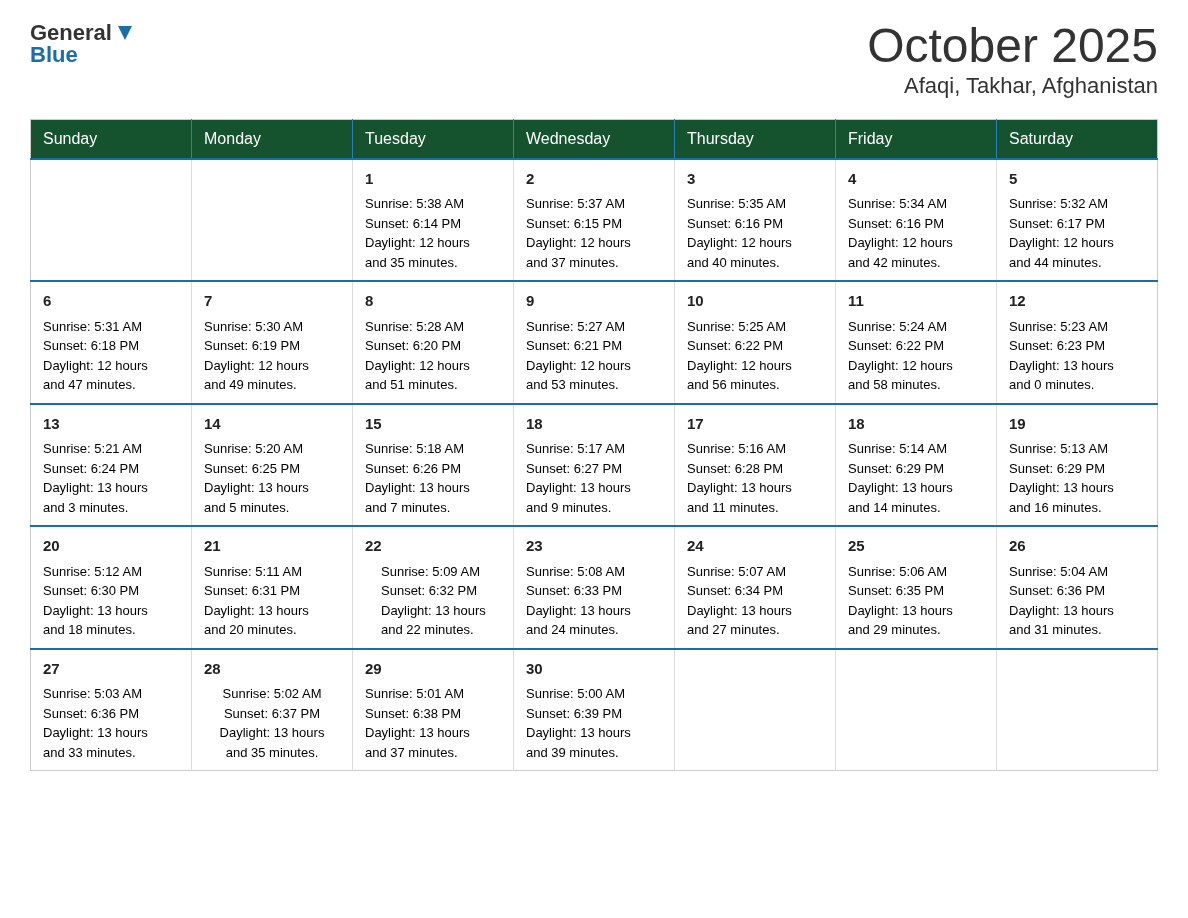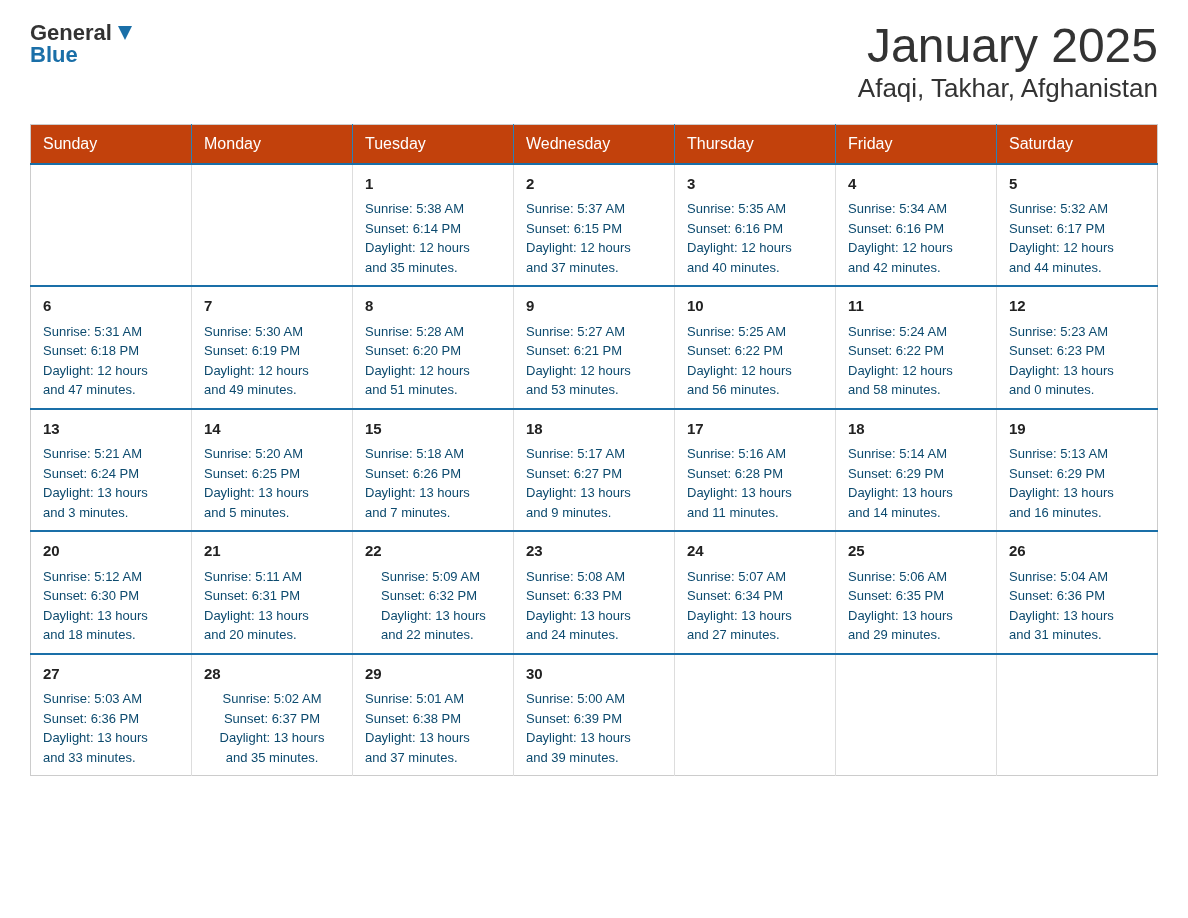--- a/index.html
+++ b/index.html
@@ -30,31 +30,31 @@
     .title-block {
       text-align: right;
     }
     .title-block h1 {
       font-size: 48px;
       font-weight: normal;
       color: #333;
       line-height: 1.1;
     }
     .title-block h2 {
-      font-size: 26px;
+      font-size: 22px;
       font-weight: normal;
       color: #333;
     }
     .calendar {
       width: 100%;
       border-collapse: collapse;
       border: 1px solid #ccc;
     }
     .calendar thead tr {
-      background-color: #c2410c;
+      background-color: #14532d;
       color: #fff;
     }
     .calendar thead th {
       padding: 10px 12px;
       font-size: 16px;
       font-weight: normal;
       text-align: left;
       border-right: 1px solid #2980b9;
     }
     .calendar thead th:last-child {
@@ -77,21 +77,21 @@
       border-right: none;
     }
     .day-number {
       font-size: 15px;
       font-weight: bold;
       display: block;
       margin-bottom: 4px;
       color: #222;
     }
     .day-info {
-      color: #0c4a6e;
+      color: #000000;
       font-size: 13px;
     }
     .empty-cell {
       background: #fff;
     }
     .logo-wrapper {
       display: flex;
       flex-direction: column;
       align-items: flex-start;
     }
@@ -107,21 +107,21 @@
   <div class="logo-wrapper">
     <div class="logo-line1">
       <span class="logo-text-general">General</span>
       <svg width="22" height="22" viewBox="0 0 22 22" style="margin-left:2px;margin-top:0px;">
         <polygon points="4,4 18,4 11,18" fill="#1a6fa8"></polygon>
       </svg>
     </div>
     <span class="logo-text-blue" style="margin-left:0px;margin-top:-4px;">Blue</span>
   </div>
   <div class="title-block">
-    <h1>January 2025</h1>
+    <h1>October 2025</h1>
     <h2>Afaqi, Takhar, Afghanistan</h2>
   </div>
 </div>
 
 <table class="calendar">
   <thead>
     <tr>
     <th>Sunday</th>
         <th>Monday</th>
         <th>Tuesday</th>

